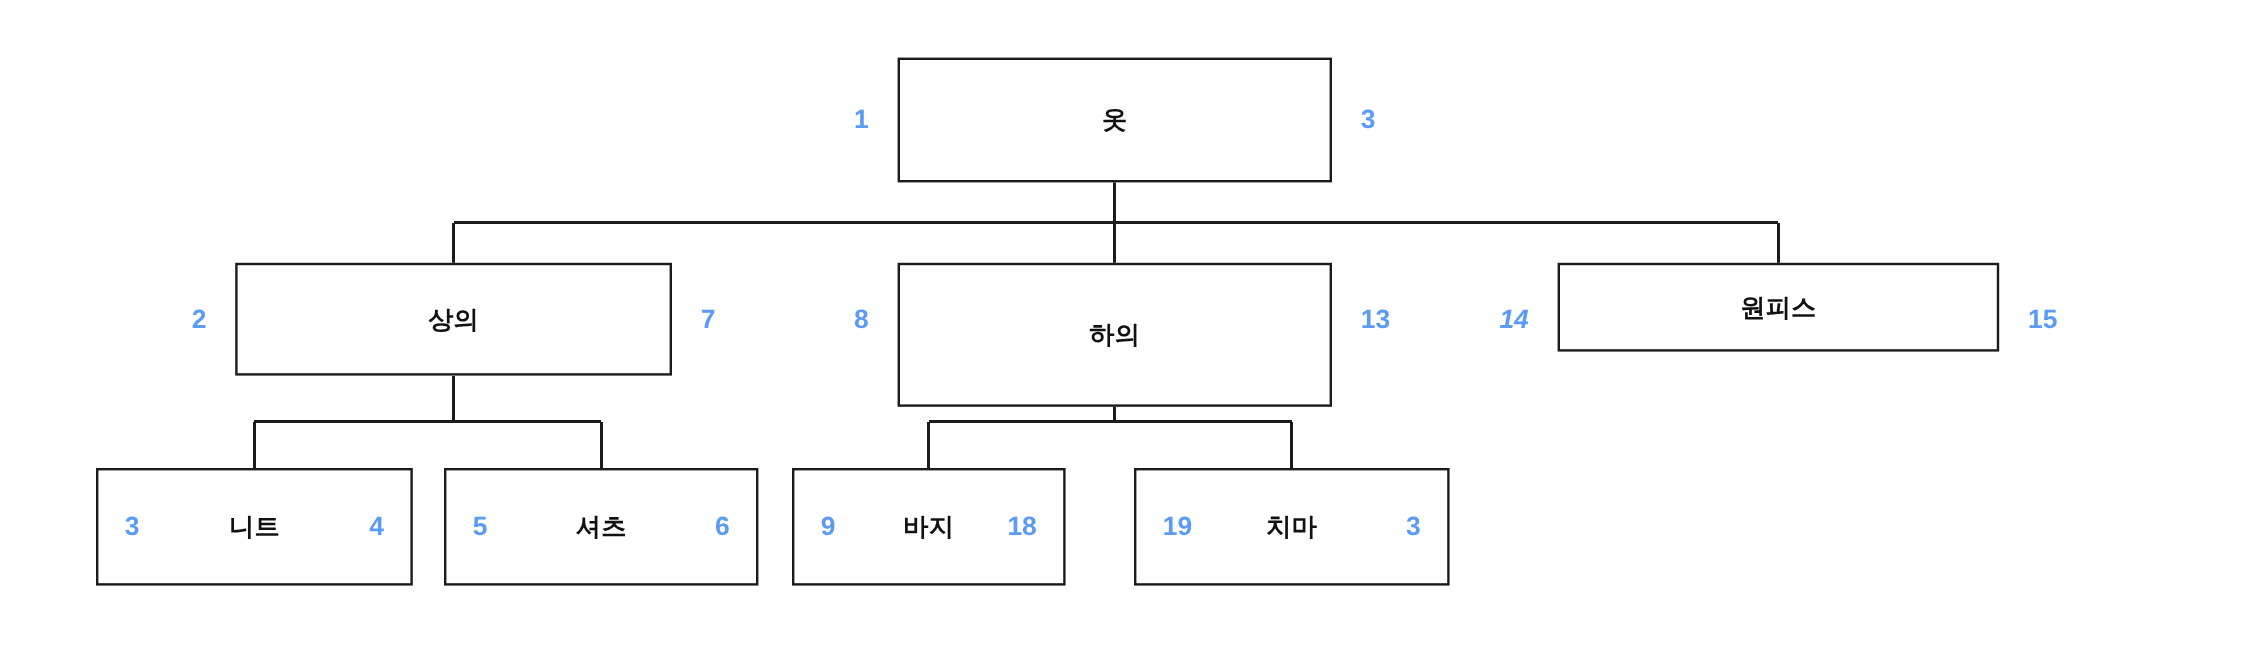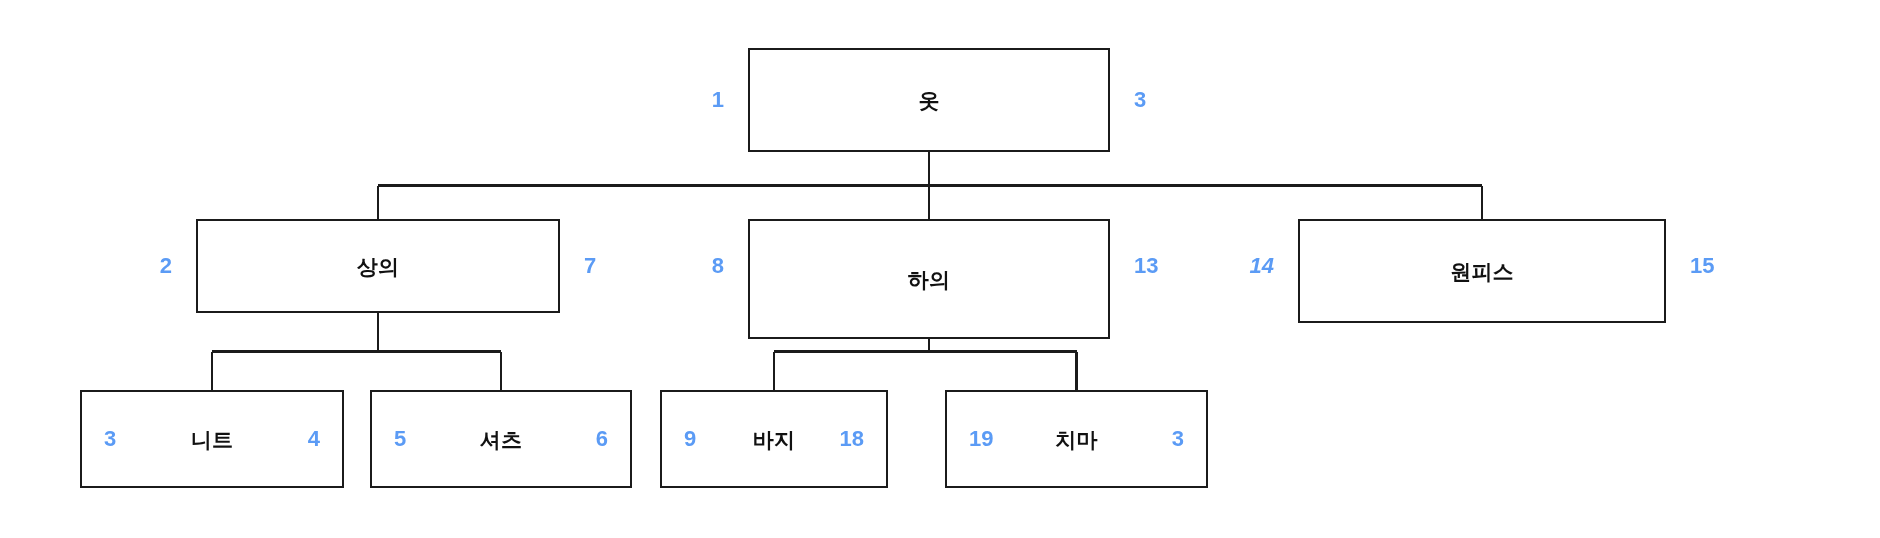--- a/index.html
+++ b/index.html
@@ -119,21 +119,21 @@
       <div class="node" style="left: 196px; top: 219px; width: 364px; height: 94px;">
         <span class="node-label">상의</span>
       </div>
       <div class="num-out left" style="left: 724px; top: 266px;">8</div>
       <div class="num-out right" style="left: 1134px; top: 266px; text-align: center;">13</div>
       <div class="node" style="left: 748px; top: 219px; width: 362px; height: 120px;">
         <span class="node-label">하의</span>
       </div>
       <div class="num-out left" style="left: 1274px; top: 266px; font-style: italic;">14</div>
       <div class="num-out right" style="left: 1690px; top: 266px;">15</div>
-      <div class="node" style="left: 1298px; top: 219px; width: 368px; height: 104px;">
+      <div class="node" style="left: 1298px; top: 219px; width: 368px; height: 74px;">
         <span class="node-label">원피스</span>
       </div>
       <div class="node" style="left: 80px; top: 390px; width: 264px; height: 98px;">
         <div class="leaf-inner">
           <span class="num-in left">3</span>
           <span class="node-label">니트</span>
           <span class="num-in right">4</span>
         </div>
       </div>
       <div class="node" style="left: 370px; top: 390px; width: 262px; height: 98px;">

